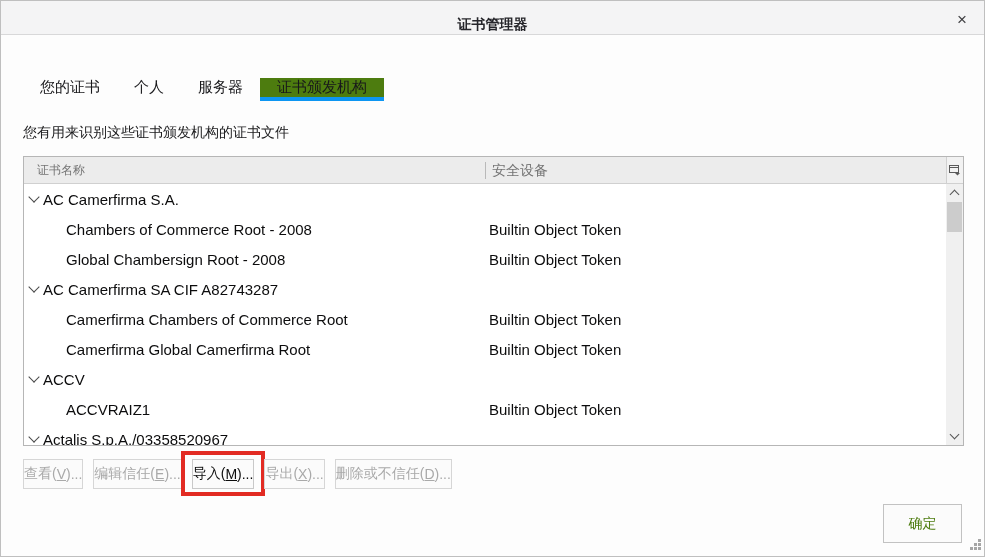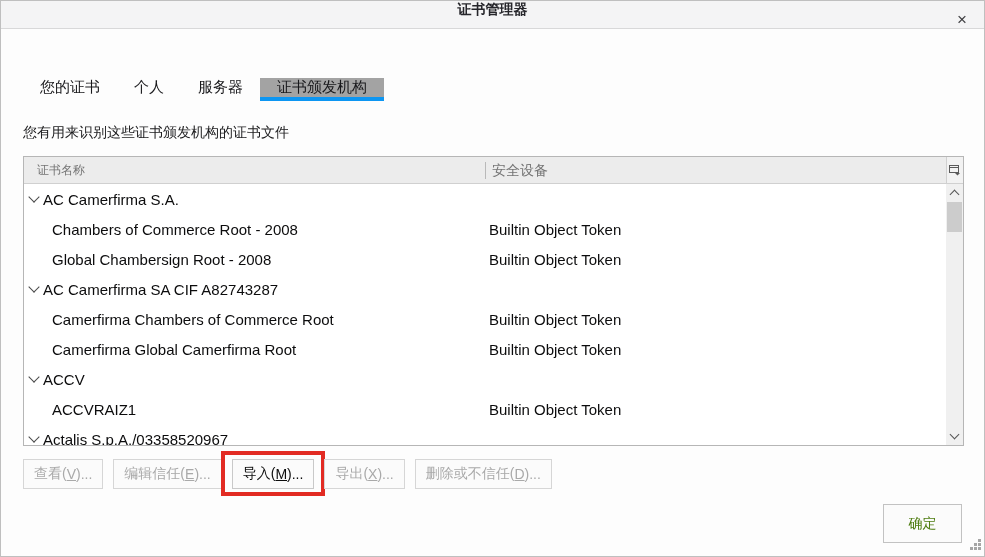--- a/index.html
+++ b/index.html
@@ -5,38 +5,38 @@
   * { box-sizing: border-box; }
   html,body { margin:0; padding:0; }
   body {
     width:985px; height:557px; position:relative; overflow:hidden;
     background:#fdfdfd; font-family:"Liberation Sans", sans-serif;
     border:1px solid #bfbfbf;
   }
 
   
   .titlebar {
-    position:absolute; top:0; left:0; right:0; height:28px;
+    position:absolute; top:0; left:0; right:0; height:34px;
     background:#f4f4f5; border-bottom:1px solid #d8d8d9;
-    display:flex; align-items:flex-start; justify-content:center;
+    display:flex; align-items:flex-end; justify-content:center;
   }
   .title { font-size:14px; font-weight:700; color:#26262b; }
   .close-btn {
     position:absolute; right:10px; top:7px; width:24px; height:24px;
     display:flex; align-items:center; justify-content:center;
     font-size:17px; color:#3f3f42; cursor:default;
   }
 
   
   .tabs { position:absolute; left:22px; top:62px; height:38px; display:flex;align-items:flex-end; }
   .tab {
     padding:0 17px; display:flex; align-items:center;
     font-size:15px; color:#18181b; border-bottom:4px solid transparent;
   }
-  .tab.active { background:#a3a3a3; border-bottom-color:#0d96f2; }
+  .tab.active { background:#4d7c0f; border-bottom-color:#0d96f2; }
 
   
   .desc { position:absolute; left:22px; top:123px; font-size:14px; color:#19191b; }
 
   
   .table {
     position:absolute; left:22px; top:155px; width:941px; height:290px;
     background:#ffffff; border:1px solid #b6b6b6;
   }
   .thead {
@@ -59,40 +59,40 @@
   }
 
   .rows { position:absolute; top:27px; bottom:0; left:0; right:17px; overflow:hidden;text-align:center; }
   .row { position:relative; height:30px; display:flex; align-items:center; font-size:15px; color:#0c0c0d; }
   .chev {
     width:8px; height:8px; margin-left:6px; margin-top:-5px; flex:0 0 auto;
     border-right:1.6px solid #4a4a4a; border-bottom:1.6px solid #4a4a4a;
     transform:rotate(45deg);
   }
   .group .rname { margin-left:5px; }
-  .leaf  .rname { margin-left:28px; }
+  .leaf  .rname { margin-left:42px; }
   .rdevice { position:absolute; left:465px; }
 
   
   .scrollbar {
     position:absolute; top:27px; right:0; bottom:0; width:17px;
     background:#f0f0f0;
   }
   .sb-chev {
     position:absolute; left:5px; width:7px; height:7px;
     border-right:1.7px solid #555555; border-bottom:1.7px solid #555555;
   }
   .sb-up   { top:7px;   transform:rotate(225deg); }
   .sb-down { bottom:7px; transform:rotate(45deg); }
   .sb-thumb { position:absolute; top:18px; left:1px; right:1px; height:30px; background:#cccccc; }
 
   
   .actions { position:absolute; left:22px; top:458px; display:flex; gap:10px; }
   .btn {
-    position:relative; height:30px; padding:0 10px;
+    position:relative; height:30px; padding:0 0;
     display:flex; align-items:center;
     background:#fbfbfb; border:1px solid #c9c9c9;
     font-size:14px; color:#0c0c0c; white-space:nowrap;
   }
   .btn.disabled { color:#a9a9a9; border-color:#d6d6d6; }
   .key { text-decoration:underline; }
   .annotation {
     position:absolute; left:-12px; right:-12px; top:-9px; bottom:-8px;
     border:4px solid #e22b23; pointer-events:none;
   }

